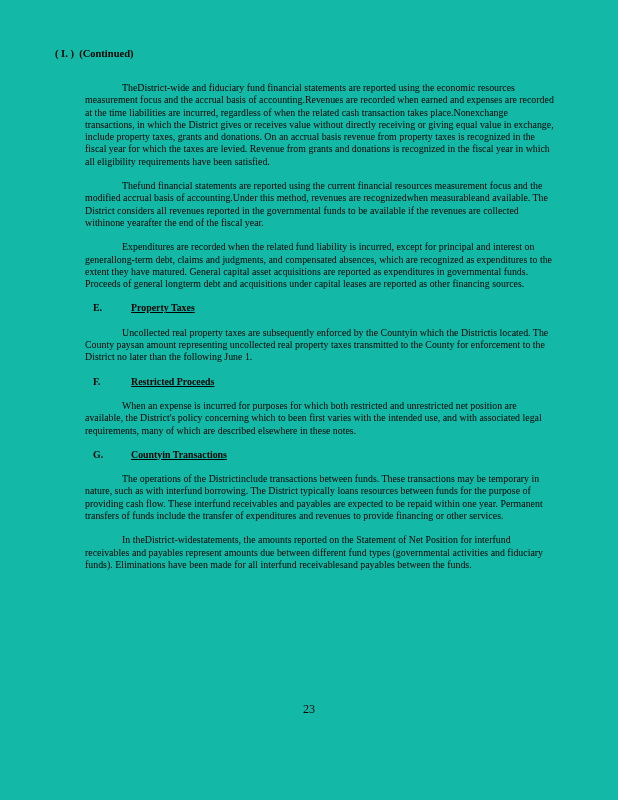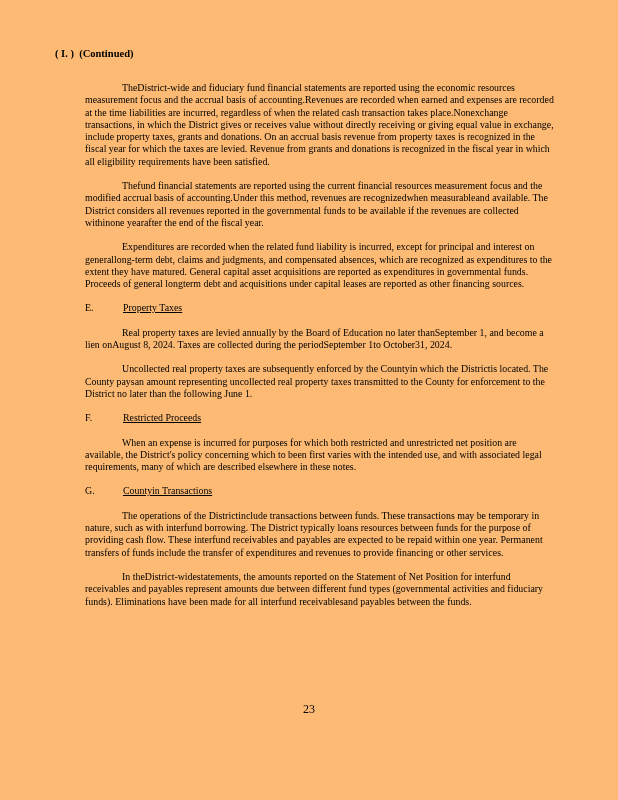--- a/index.html
+++ b/index.html
@@ -1,20 +1,20 @@
 <!DOCTYPE html>
 <html><head>
 <meta charset="utf-8">
 <style>
   html, body { margin: 0; padding: 0; background: #ffffff; }
   .page {
     width: 618px;
     height: 800px;
     position: relative;
-    background: #fdba74;
+    background: #14b8a6;
     color: #000000;
     font-family: "Liberation Serif", serif;
     overflow: hidden;
   }
   .continued {
     position: absolute;
     left: 55px;
     top: 48px;
     font-weight: bold;
     font-size: 10.5px;
@@ -27,22 +27,22 @@
     width: 470px;
     font-size: 9.9px;
     line-height: 12.3px;
     text-align: left;
   }
   .content p {
     margin: 0 1px 12px 0;
     text-indent: 37px;
   }
   .section-heading {
-    font-weight: normal;
-    margin: 4px 0 12px 0;
+    font-weight: bold;
+    margin: 4px 0 12px 8px;
   }
   .section-heading .letter {
     display: inline-block;
     width: 38px;
   }
   .section-heading .title {
     text-decoration: underline;
   }
   .page-number {
     position: absolute;
@@ -65,21 +65,20 @@
     <p>TheDistrict-wide and fiduciary fund financial statements are reported using the economic resources measurement focus and the accrual basis of accounting.Revenues are recorded when earned and expenses are recorded at the time liabilities are incurred, regardless of when the related cash transaction takes place.Nonexchange transactions, in which the District gives or receives value without directly receiving or giving equal value in exchange, include property taxes, grants and donations. On an accrual basis revenue from property taxes is recognized in the fiscal year for which the taxes are levied. Revenue from grants and donations is recognized in the fiscal year in which all eligibility requirements have been satisfied.</p>
 
     <p>Thefund financial statements are reported using the current financial resources measurement focus and the modified accrual basis of accounting.Under this method, revenues are recognizedwhen measurableand available.  The District considers all revenues reported in the governmental funds to be available if the revenues are collected withinone yearafter the end of the fiscal year.</p>
 
     <p>Expenditures are recorded when the related fund liability is incurred, except for principal and interest on generallong-term debt, claims and judgments, and compensated absences, which are recognized as expenditures to the extent they have matured. General capital asset acquisitions are reported as expenditures in governmental funds. Proceeds of general longterm debt and acquisitions under capital leases are reported as other financing sources.</p>
 
     <div class="section-heading">
       <span class="letter">E.</span><span class="title">Property Taxes</span>
     </div>
 
-    <p>Real property taxes are levied annually by the Board of Education no later thanSeptember 1, and become a lien onAugust 8, 2024. Taxes are collected during the periodSeptember 1to October31, 2024.</p>
 
     <p>Uncollected real property taxes are subsequently enforced by the Countyin which the Districtis located. The County paysan amount representing uncollected real property taxes transmitted to the County for enforcement to the District no later than the following June 1.</p>
 
     <div class="section-heading">
       <span class="letter">F.</span><span class="title">Restricted Proceeds</span>
     </div>
 
     <p>When an expense is incurred for purposes for which both restricted and unrestricted net position are available, the District's policy concerning which to been first varies with the intended use, and with associated legal requirements, many of which are described elsewhere in these notes.</p>
 
     <div class="section-heading">

